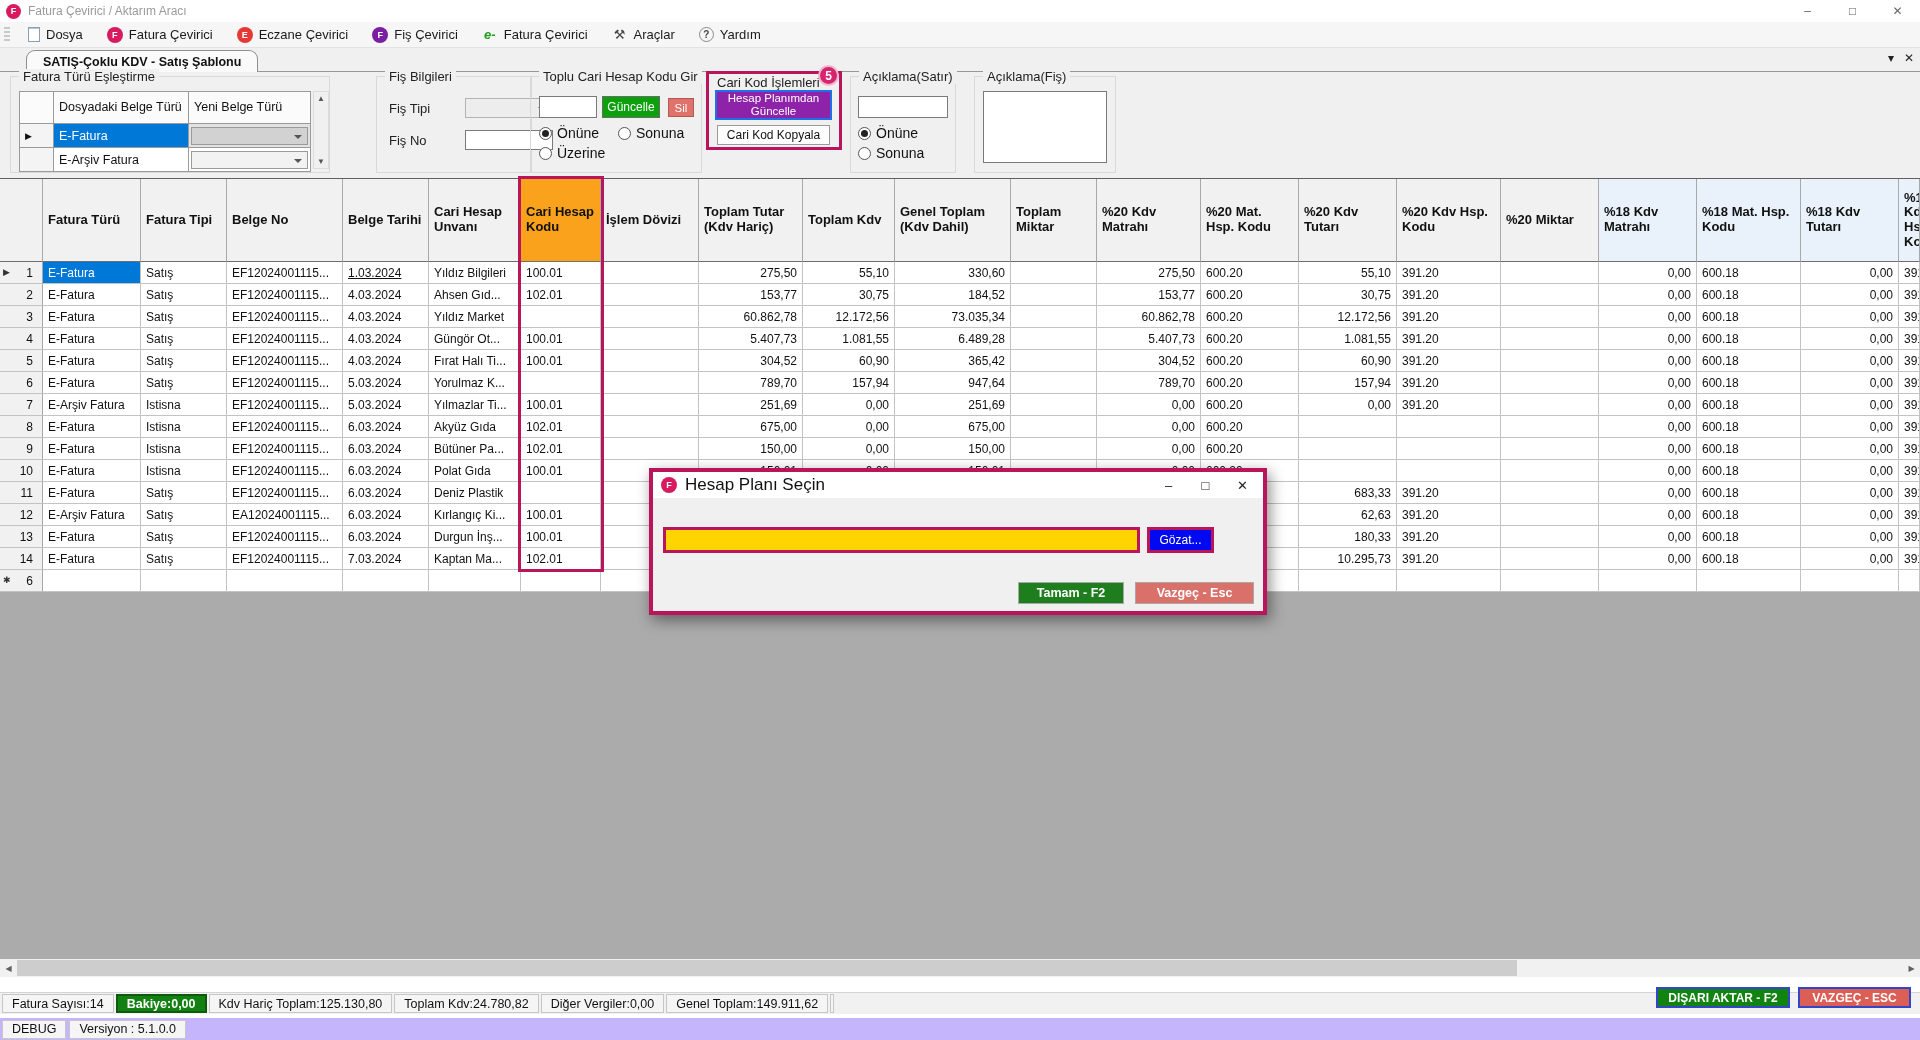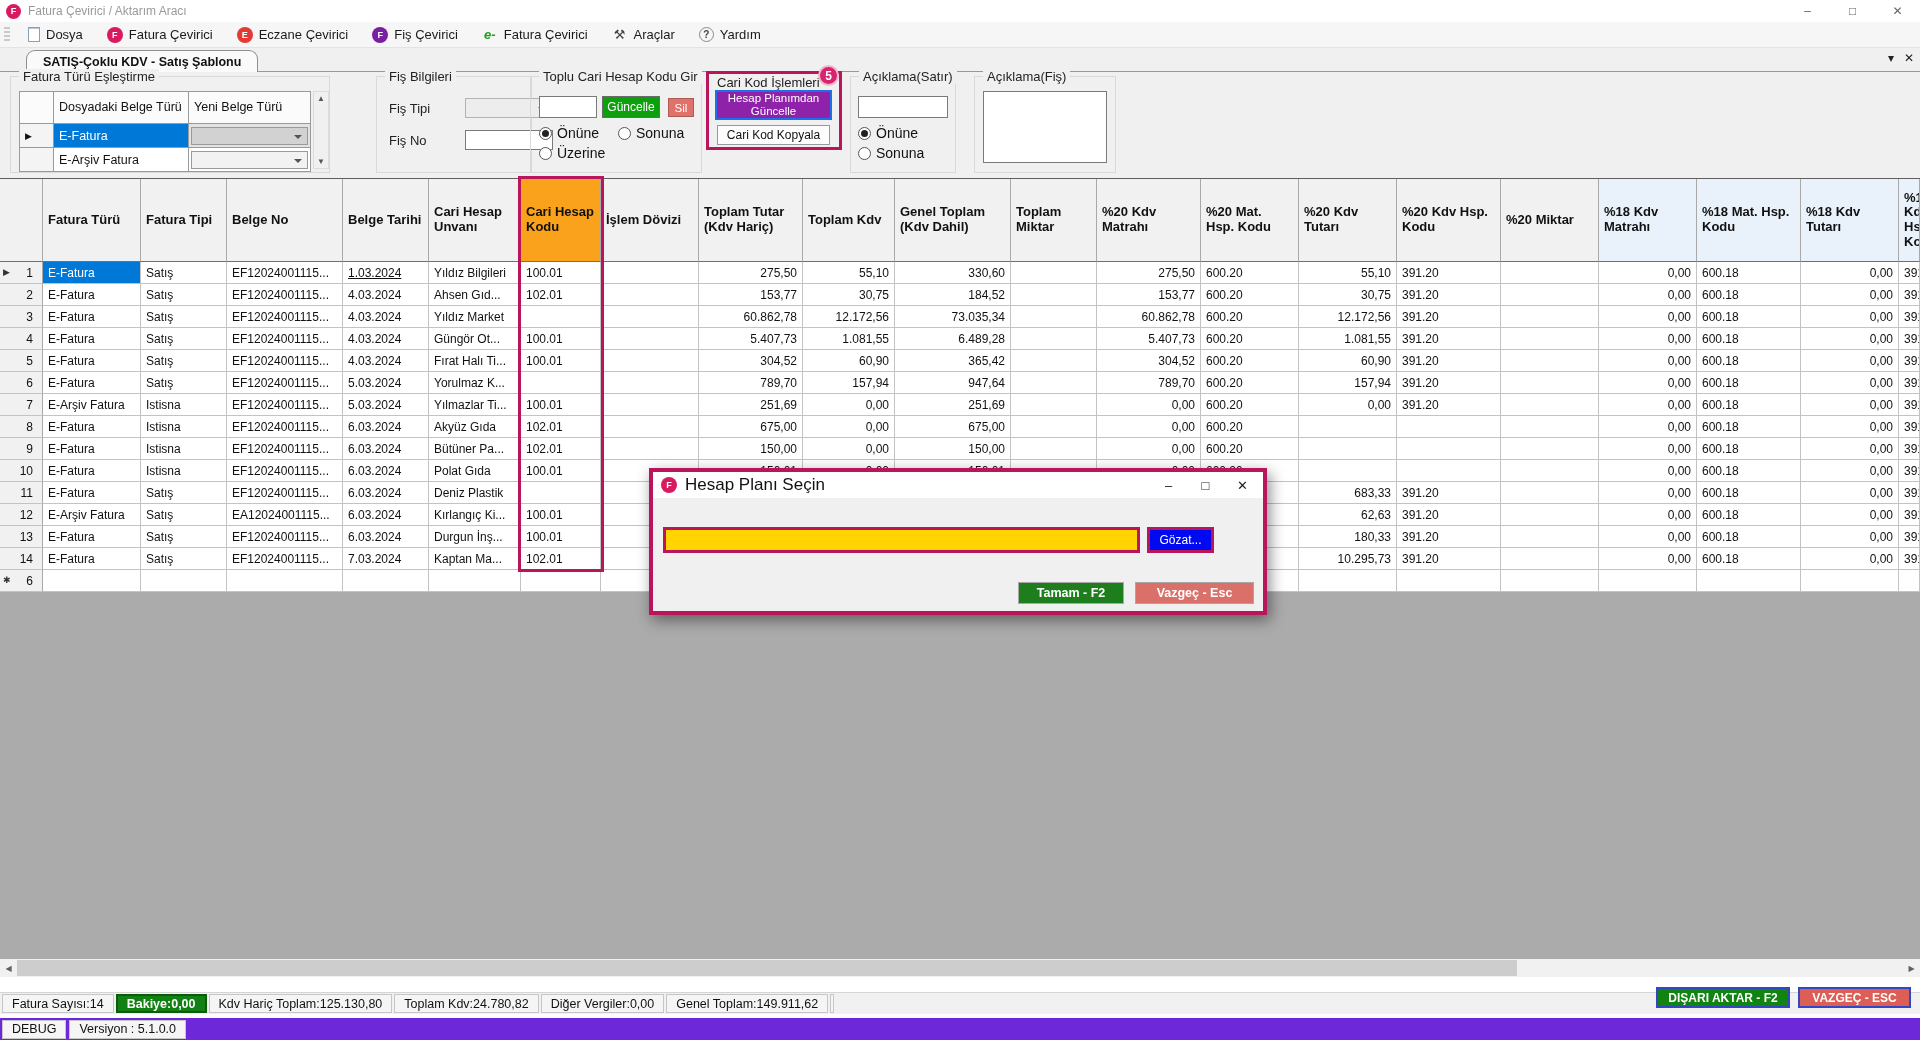--- a/index.html
+++ b/index.html
@@ -109,21 +109,21 @@
   .hscroll { position:absolute; top:959px; left:0; width:1920px; height:18px; background:#f1f1f1; }
   .hs-btn { position:absolute; top:0; width:17px; height:18px; display:flex; align-items:center;
             justify-content:center; color:#606060; font-size:8px; }
   .hs-thumb { position:absolute; left:17px; top:1px; width:1500px; height:16px; background:#cdcdcd; }
   .statusbar { position:absolute; top:992px; left:0; width:1920px; height:22px; background:#f1f1f1;
                border-top:1px solid #d5d5d5; display:flex; align-items:center; gap:2px; padding:0 2px; }
   .sp { border:1px solid #c6c6c6; background:#f5f5f5; height:19px; display:flex; align-items:center;
         padding:0 9px; font-size:12.5px; white-space:nowrap; }
   .sp.green { background:#128012; color:#fff; font-weight:bold; border:2px solid #0c5c0c; }
   .sp.thin { width:4px; padding:0; }
-  .footerbar { position:absolute; top:1018px; left:0; width:1920px; height:22px; background:#6d28d9;
+  .footerbar { position:absolute; top:1018px; left:0; width:1920px; height:22px; background:#c4b5fd;
                display:flex; align-items:center; gap:3px; padding:0 2px; }
   .btn-main { position:absolute; height:21px; display:flex; align-items:center; justify-content:center;
               color:#fff; font-weight:bold; font-size:12px; z-index:20; }
   .btn-export { left:1656px; top:987px; width:134px; background:#108310; border:2px solid #3346c8; }
   .btn-vazgec { left:1798px; top:987px; width:113px; background:#DC5F55; border:2px solid #3346c8; }
 
   
   .dialog { position:absolute; left:649px; top:468px; width:618px; height:147px; background:#f0f0f0;
             border:4px solid #B8155A; z-index:50; box-shadow:3px 5px 14px rgba(0,0,0,.45); }
   .dlg-title { height:26px; background:#fff; display:flex; align-items:center; padding-left:8px; }

